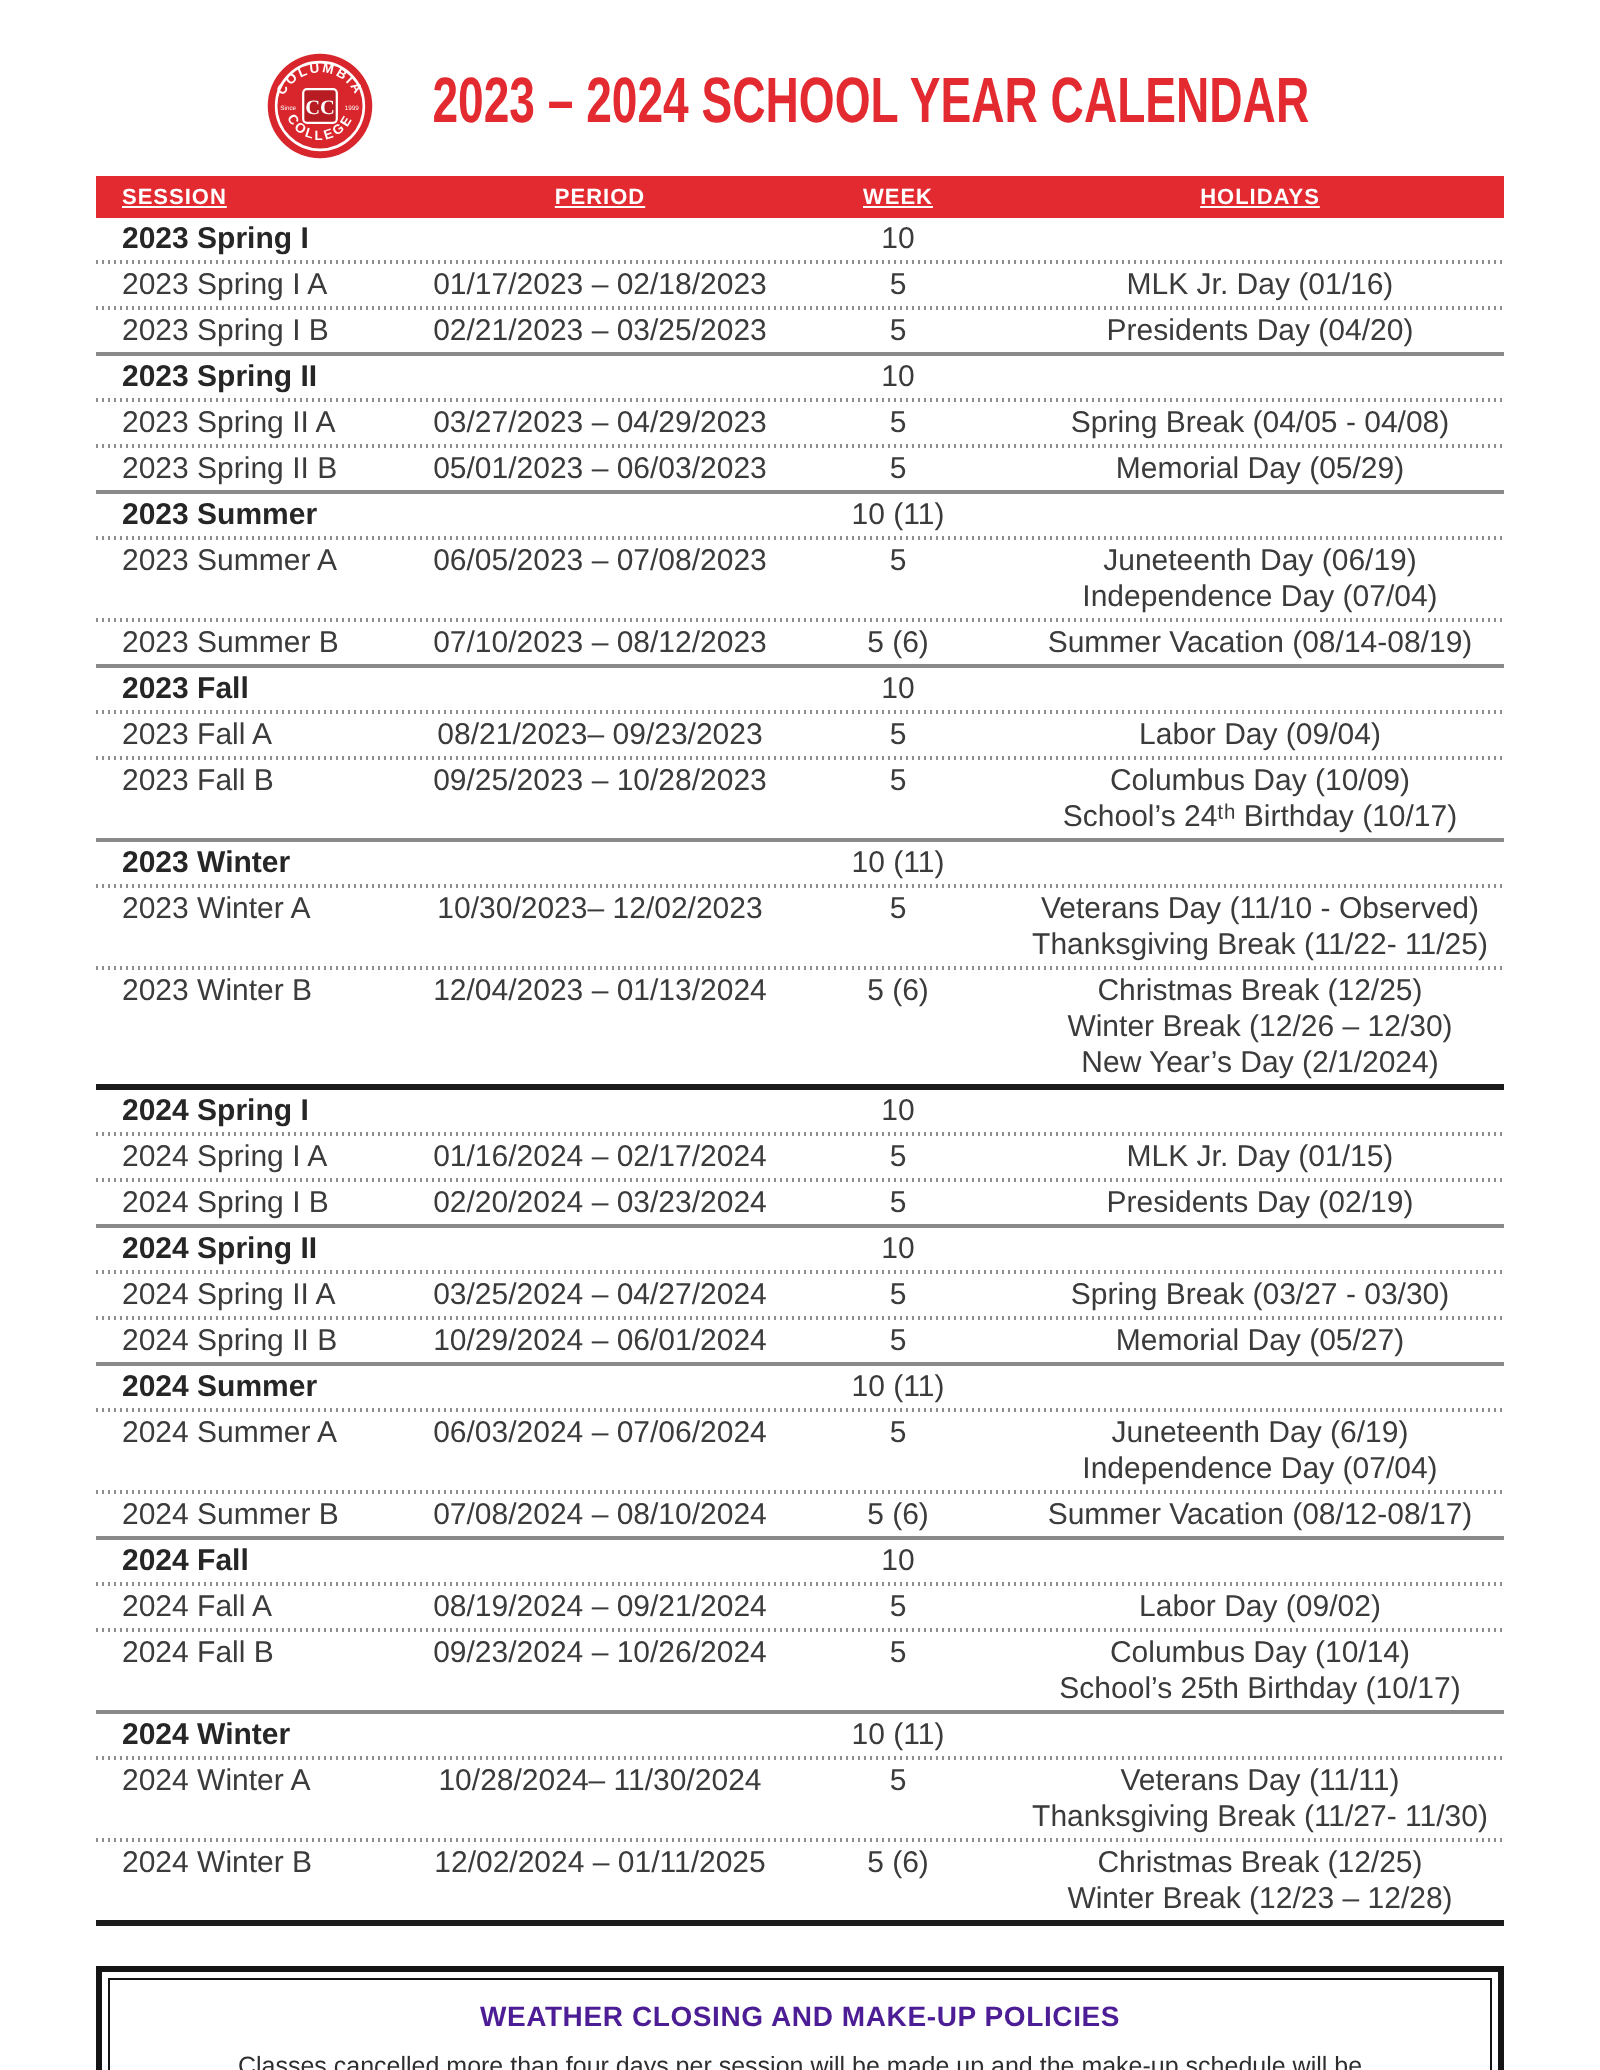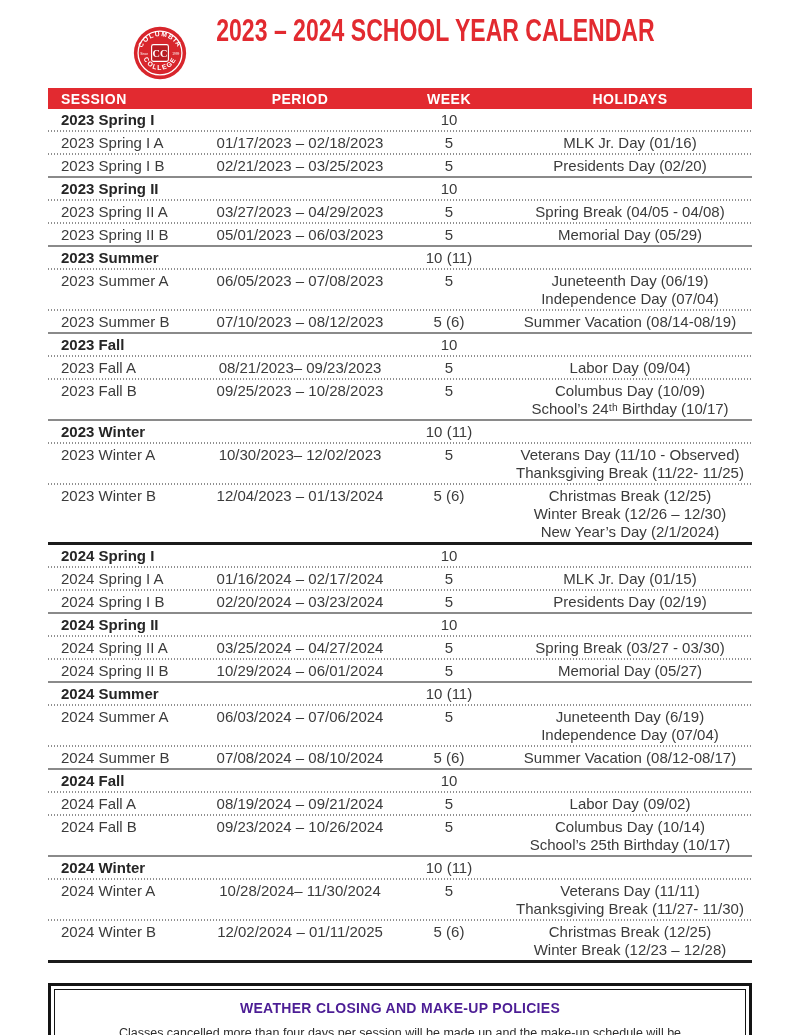--- a/index.html
+++ b/index.html
@@ -12,21 +12,21 @@
   }
   .page { position: relative; width: 800px; height: 1035px; background: #fff; }
 
   
   .doc-header { position: relative; height: 88px; }
   .logo {
     position: absolute; left: 132px; top: 25px;
     width: 56px; height: 56px;
   }
   .doc-title-wrap {
-    position: absolute; left: 0; top: 12px; width: 800px;
+    position: absolute; left: 0; top: 32px; width: 800px;
     padding-left: 70px;
     text-align: center;
   }
   .doc-title {
     display: inline-block;
     font-size: 32px;
     font-weight: bold;
     letter-spacing: 0px;
     color: var(--red);
     transform: scaleX(0.72);
@@ -36,23 +36,24 @@
 
   
   .cal-table { margin: 0 48px; width: 704px; }
   .thead {
     display: grid;
     grid-template-columns: 162px 180px 118px 1fr;
     background: var(--red);
     color: #fff;
     height: 21px;
     align-items: center;
-    font-size: 14px;
+    font-size: 11px;
     font-weight: bold;
     letter-spacing: 0.5px;
+    text-decoration: underline;
   }
   .thead .col-label { text-align: center; }
   .thead .col-label.first { text-align: left; padding-left: 13px; }
 
   .row {
     display: grid;
     grid-template-columns: 162px 180px 118px 1fr;
     padding: 3px 0;
     font-size: 15px;
     line-height: 15px;
@@ -147,21 +148,21 @@
     <div class="cell holidays">
             <div class="holiday-line">MLK Jr. Day (01/16)</div>
           </div>
   </div>
         <div class="sep-dotted"></div>
         <div class="row">
     <div class="cell session">2023 Spring I B</div>
     <div class="cell period">02/21/2023 – 03/25/2023</div>
     <div class="cell week">5</div>
     <div class="cell holidays">
-            <div class="holiday-line">Presidents Day (02/20)</div>
+            <div class="holiday-line">Presidents Day (04/20)</div>
           </div>
   </div>
         <div class="sep-solid"></div>
         <div class="row group-header">
     <div class="cell session">2023 Spring II</div>
     <div class="cell period"></div>
     <div class="cell week">10</div>
     <div class="cell holidays"></div>
   </div>
         <div class="sep-dotted"></div>

